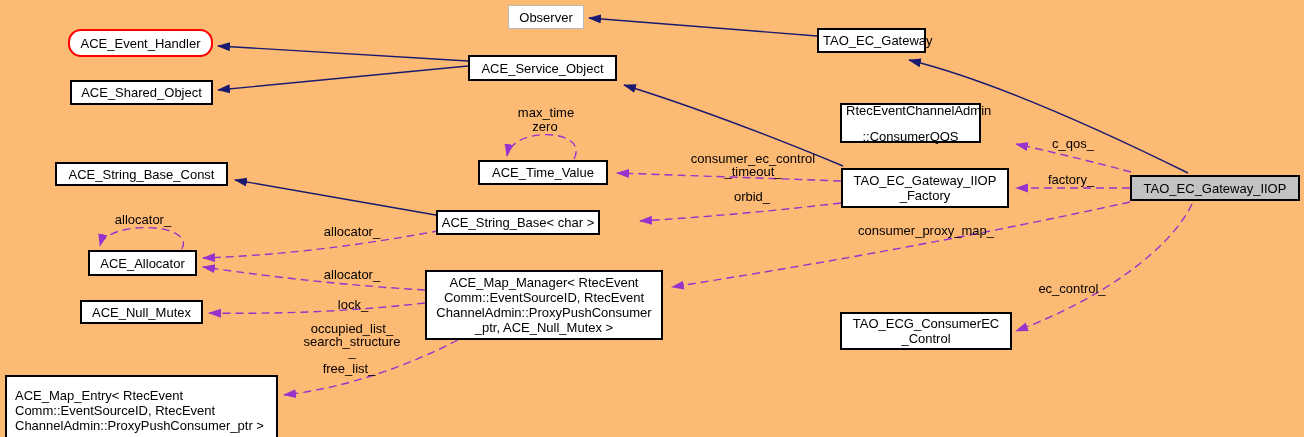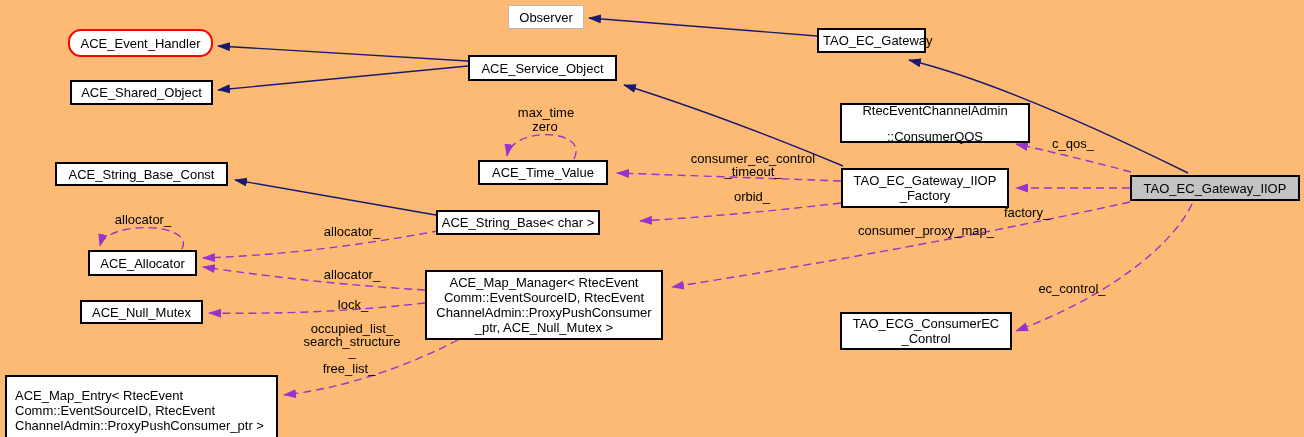--- a/index.html
+++ b/index.html
@@ -70,21 +70,21 @@
     </div>
     <div class="node default" style="left: 70px; top: 80px; width: 143px; height: 25px;">
       <div>ACE_Shared_Object</div>
     </div>
     <div class="node default" style="left: 468px; top: 55px; width: 149px; height: 26px;">
       <div>ACE_Service_Object</div>
     </div>
     <div class="node default" style="left: 817px; top: 28px; width: 109px; height: 25px;">
       <div>TAO_EC_Gateway</div>
     </div>
-    <div class="node default" style="left: 840px; top: 103px; width: 190px; height: 40px; gap: 11px;">
+    <div class="node default" style="left: 840px; top: 103px; width: 141px; height: 40px; gap: 11px;">
       <div>RtecEventChannelAdmin</div>
       <div>::ConsumerQOS</div>
     </div>
     <div class="node default" style="left: 55px; top: 162px; width: 173px; height: 24px;">
       <div>ACE_String_Base_Const</div>
     </div>
     <div class="node default" style="left: 478px; top: 160px; width: 130px; height: 25px;">
       <div>ACE_Time_Value</div>
     </div>
     <div class="node default" style="left: 841px; top: 168px; width: 168px; height: 40px;">
@@ -117,21 +117,21 @@
       <div>ACE_Map_Entry&lt; RtecEvent</div>
       <div>Comm::EventSourceID, RtecEvent</div>
       <div>ChannelAdmin::ProxyPushConsumer_ptr &gt;</div>
     </div>
     <div class="elabel" style="left: 546px; top: 112px;">max_time</div>
     <div class="elabel" style="left: 545px; top: 126px;">zero</div>
     <div class="elabel" style="left: 753px; top: 158px;">consumer_ec_control</div>
     <div class="elabel" style="left: 753px; top: 171px;">_timeout_</div>
     <div class="elabel" style="left: 752px; top: 196px;">orbid_</div>
     <div class="elabel" style="left: 1073px; top: 143px;">c_qos_</div>
-    <div class="elabel" style="left: 1027px; top: 179px; margin-top: 33px;">factory_</div>
+    <div class="elabel" style="left: 1071px; top: 179px;">factory_</div>
     <div class="elabel" style="left: 926px; top: 230px;">consumer_proxy_map_</div>
     <div class="elabel" style="left: 1072px; top: 288px;">ec_control_</div>
     <div class="elabel" style="left: 143px; top: 219px;">allocator_</div>
     <div class="elabel" style="left: 352px; top: 231px;">allocator_</div>
     <div class="elabel" style="left: 352px; top: 274px;">allocator_</div>
     <div class="elabel" style="left: 353px; top: 304px;">lock_</div>
     <div class="elabel" style="left: 352px; top: 328px;">occupied_list_</div>
     <div class="elabel" style="left: 352px; top: 341px;">search_structure</div>
     <div class="elabel" style="left: 352px; top: 351px;">_</div>
     <div class="elabel" style="left: 349px; top: 368px;">free_list_</div>

